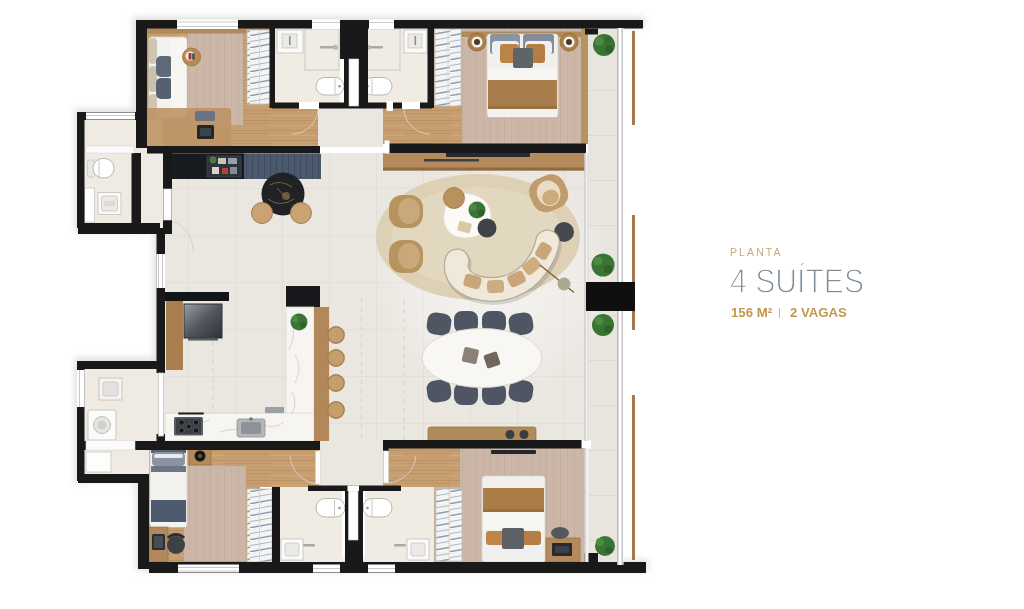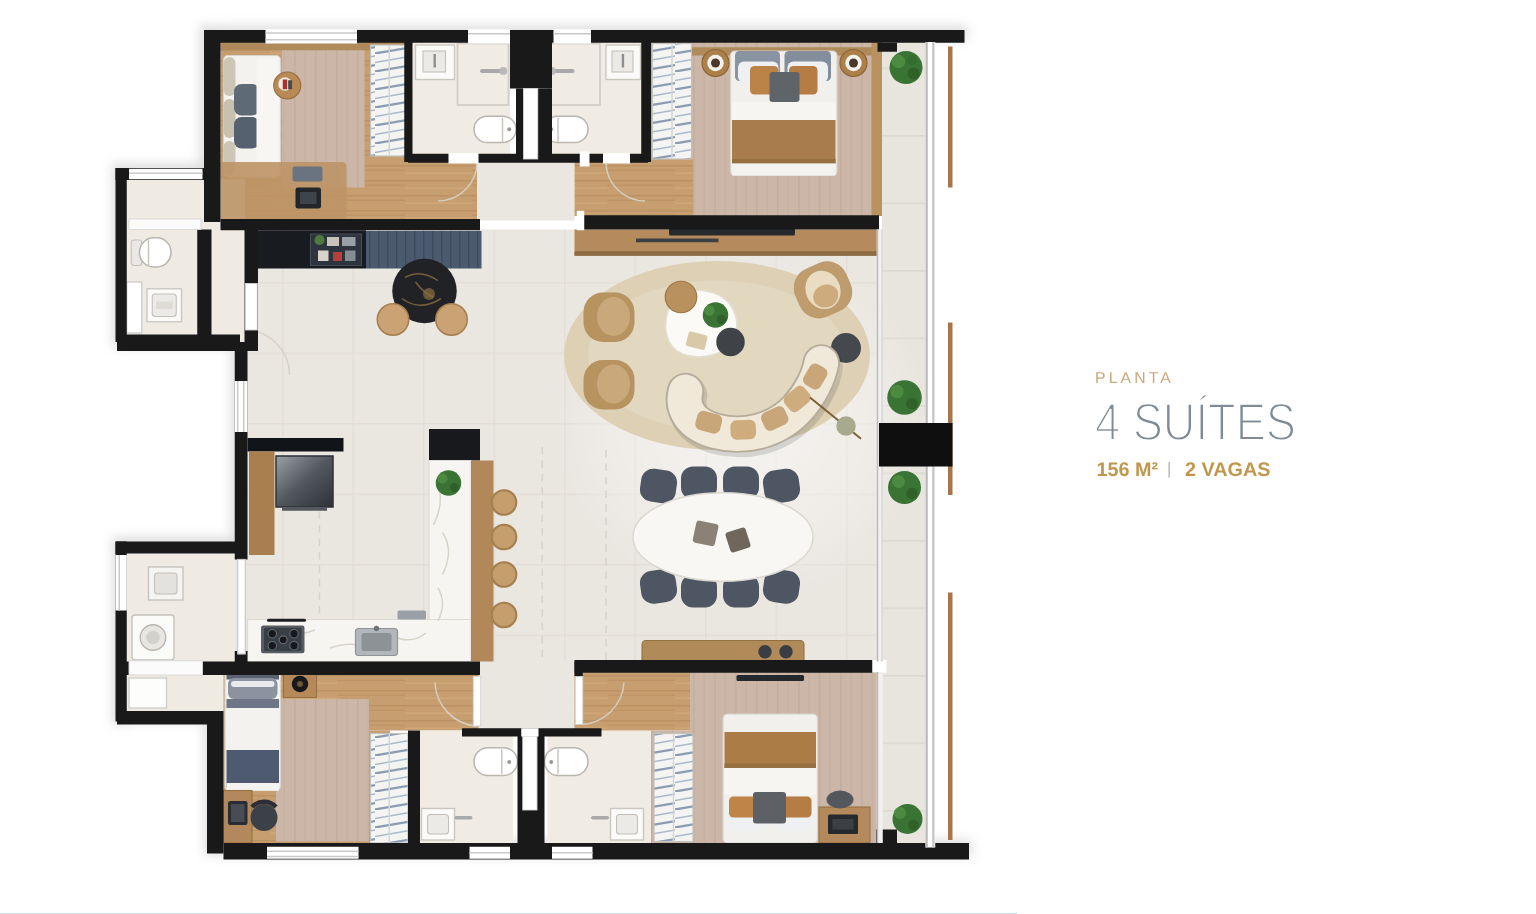--- a/index.html
+++ b/index.html
@@ -1,16 +1,16 @@
 <!DOCTYPE html>
 <html><head>
 <meta charset="utf-8">
 <style>
 html,body{margin:0;padding:0;background:#ffffff;font-family:"Liberation Sans",sans-serif;}
-#page{position:relative;width:1024px;height:609px;overflow:hidden;background:#0369a1;}
+#page{position:relative;width:1024px;height:609px;overflow:hidden;background:#a16207;}
 </style>
 </head>
 <body>
 <div id="page">
 <svg width="1024" height="609" viewBox="0 0 1024 609" xmlns="http://www.w3.org/2000/svg">
 <defs>
 <pattern id="wood" width="90" height="10" patternUnits="userSpaceOnUse">
 <rect width="90" height="10" fill="#c79e70"></rect>
 <rect y="0" width="90" height="1" fill="#bd9263"></rect>
 <rect y="5" width="45" height="1" fill="#d0a878"></rect>

